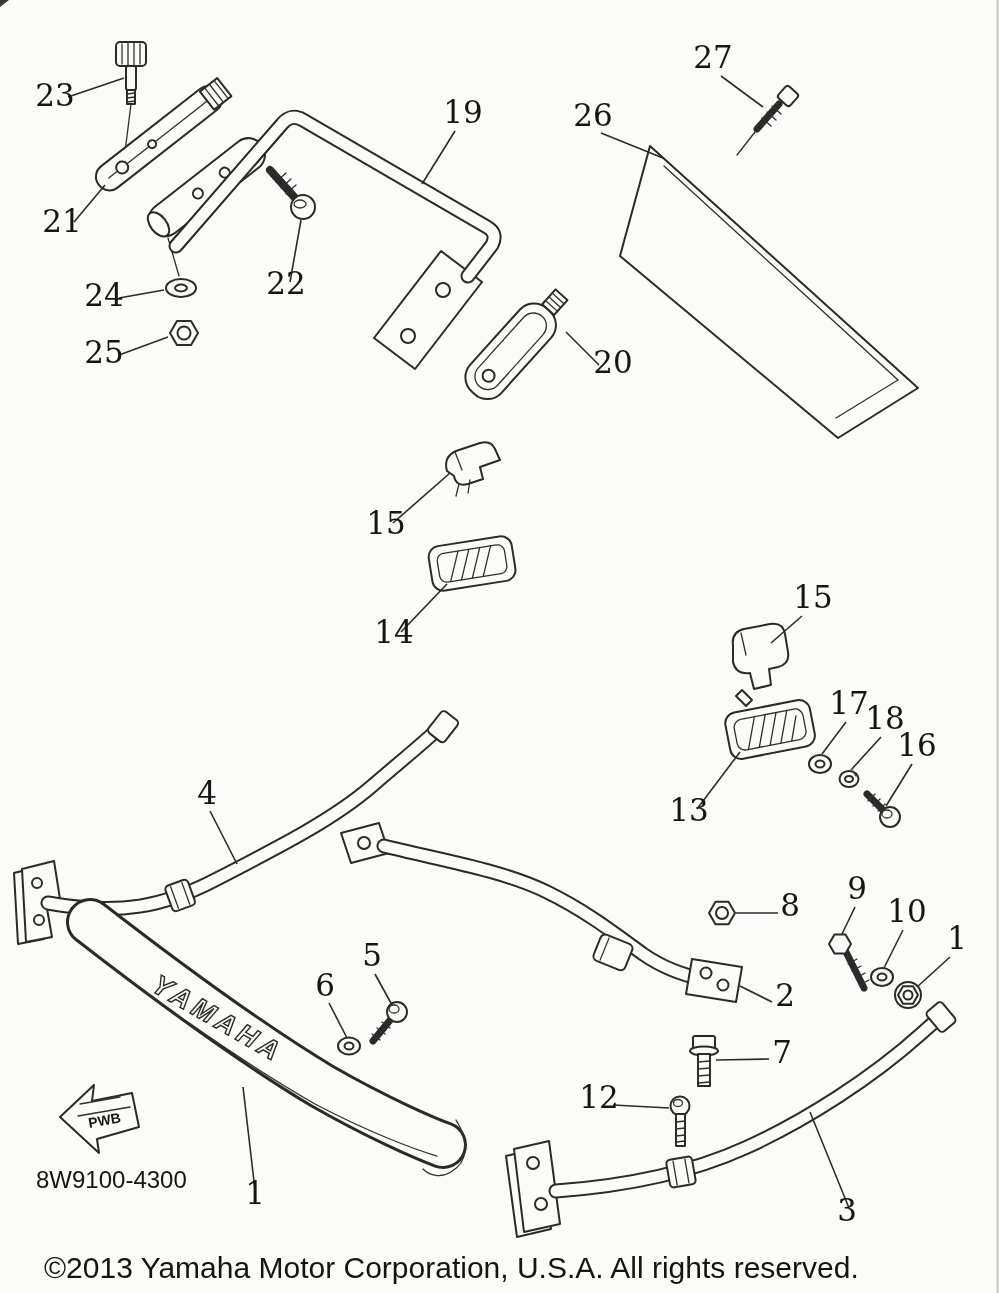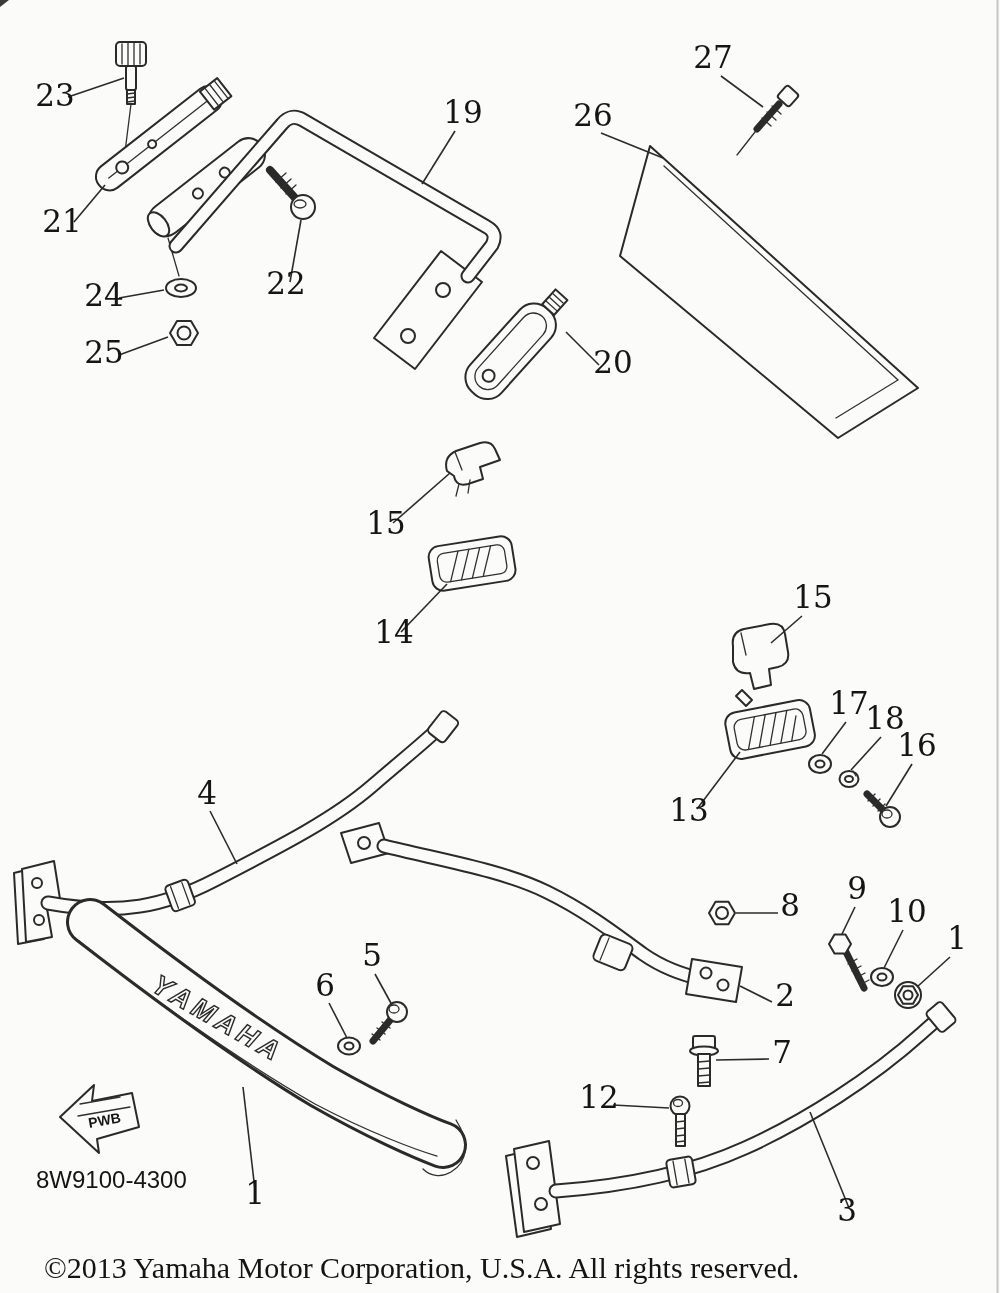--- a/index.html
+++ b/index.html
@@ -14,21 +14,21 @@
   .tube-i{stroke:#fbfbfa;stroke-width:11;fill:none;stroke-linecap:round;stroke-linejoin:round}
   .band-o{stroke:#2a2a2a;stroke-width:48;fill:none;stroke-linecap:round}
   .band-i{stroke:#fbfbfa;stroke-width:42;fill:none;stroke-linecap:round}
   .leader line{stroke:#2b2b2b;stroke-width:1.6}
   .callout{font-family:"DejaVu Serif",serif;font-size:31px;fill:#151515;text-anchor:middle}
   .partcode{font-family:"Liberation Sans",sans-serif;font-size:24px;fill:#151515}
   .brand{font-family:"Liberation Sans",sans-serif;font-size:27px;font-weight:700;font-style:italic;
          letter-spacing:5px;fill:#fbfbfa;stroke:#2a2a2a;stroke-width:1.4}
   .arrowtxt{font-family:"Liberation Sans",sans-serif;font-size:14px;font-weight:700;fill:#151515}
   .copyright{position:absolute;left:44px;bottom:8px;font-size:30px;color:#141414;
-             font-family:Liberation Serif, serif;white-space:nowrap;}
+             font-family:Liberation Sans, sans-serif;white-space:nowrap;}
 </style>
 </head>
 <body>
 
 <div class="page">
 
 <svg width="1000" height="1293" viewBox="0 0 1000 1293">
 
   <line x1="997.5" y1="0" x2="997.5" y2="1293" stroke="#c6c6c6" stroke-width="2"></line>
   <polygon points="0,0 9,0 0,7" fill="#3a3a3a"></polygon>

